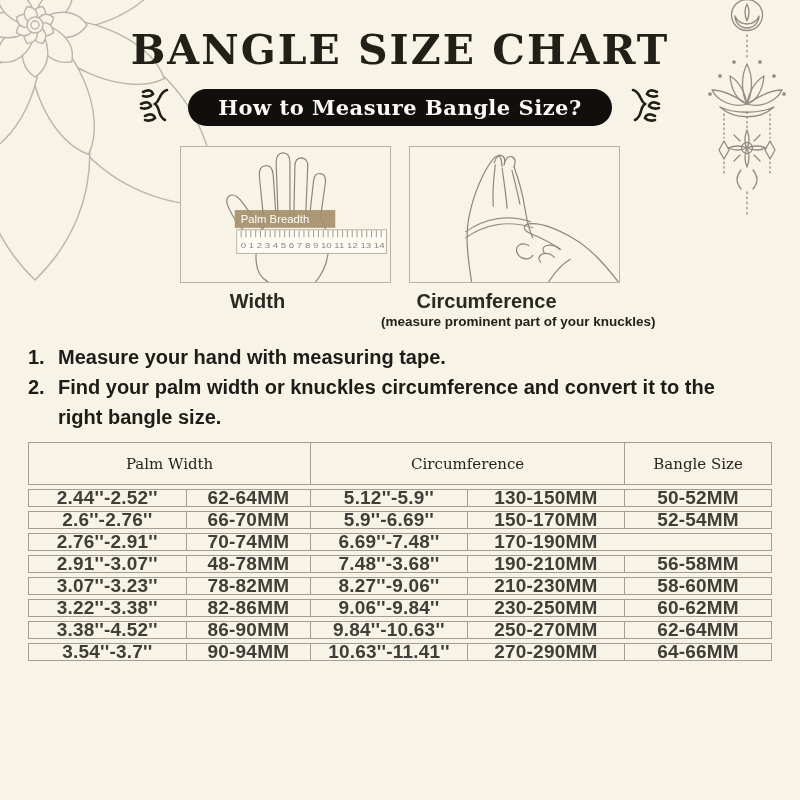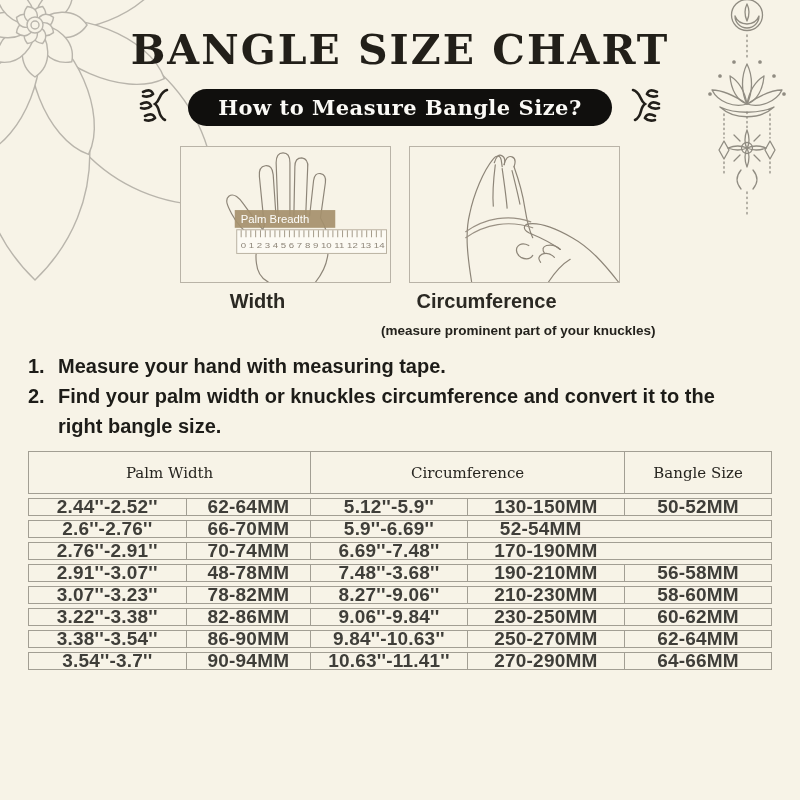--- a/index.html
+++ b/index.html
@@ -12,21 +12,21 @@
         font-weight:bold;font-size:41px;letter-spacing:2px;color:#221f19;position:relative;}
   .badge-row{display:flex;justify-content:center;align-items:center;gap:17px;margin-top:11px;position:relative;}
   .pill{background:#100f0d;color:#fbfaf6;border-radius:19px;height:37px;display:flex;align-items:center;
         padding:0 30px;font-family:"DejaVu Serif",serif;font-weight:bold;font-size:21px;letter-spacing:.5px;}
   .figs{display:flex;justify-content:center;gap:18px;margin-top:17px;position:relative;}
   .fig-box{width:211px;height:137px;border:1px solid #b9b3a7;background:#f7f3e7;box-sizing:border-box;}
   .fig-box svg{display:block;width:100%;height:100%;}
   .fig-labels{display:flex;justify-content:center;gap:18px;margin-top:7px;transform:translateX(-28px);position:relative;}
   .fig-label-col{width:211px;text-align:center;}
   .fig-label{font-size:20px;font-weight:bold;color:#2b2923;}
-  .fig-note{font-size:13.5px;font-weight:bold;white-space:nowrap;margin-top:10px;color:#24221d;}
+  .fig-note{font-size:13.5px;font-weight:bold;white-space:nowrap;margin-top:1px;color:#24221d;}
   .instructions{margin:13px 28px 0;font-weight:bold;font-size:20px;color:#1d1c18;position:relative;}
   .instr{display:flex;line-height:1.5;}
   .instr-num{width:30px;flex:none;}
   .instr-text{max-width:700px;}
   .size-table{margin:10px 28px 0;position:relative;}
   .t-head{display:flex;border:1px solid #a29e93;height:43px;box-sizing:border-box;
         font-family:"DejaVu Serif",serif;font-size:15px;color:#26241f;}
   .t-hcell{display:flex;align-items:center;justify-content:center;box-sizing:border-box;}
   .t-hcell + .t-hcell{border-left:1px solid #a29e93;}
   .hw1{width:37.9%}.hw2{width:42.3%}.hw3{width:19.8%}
@@ -217,20 +217,21 @@
       <div class="t-cell cw1">2.44''-2.52''</div>
       <div class="t-cell cw2">62-64MM</div>
       <div class="t-cell cw3">5.12''-5.9''</div>
       <div class="t-cell cw4">130-150MM</div>
       <div class="t-cell cw5">50-52MM</div>
     </div>
     <div class="t-row">
       <div class="t-cell cw1">2.6''-2.76''</div>
       <div class="t-cell cw2">66-70MM</div>
       <div class="t-cell cw3">5.9''-6.69''</div>
+      <div class="t-cell cw4">150-170MM</div>
       <div class="t-cell cw5">52-54MM</div>
     </div>
     <div class="t-row">
       <div class="t-cell cw1">2.76''-2.91''</div>
       <div class="t-cell cw2">70-74MM</div>
       <div class="t-cell cw3">6.69''-7.48''</div>
       <div class="t-cell cw4">170-190MM</div>
     </div>
     <div class="t-row">
       <div class="t-cell cw1">2.91''-3.07''</div>
@@ -247,21 +248,21 @@
       <div class="t-cell cw5">58-60MM</div>
     </div>
     <div class="t-row">
       <div class="t-cell cw1">3.22''-3.38''</div>
       <div class="t-cell cw2">82-86MM</div>
       <div class="t-cell cw3">9.06''-9.84''</div>
       <div class="t-cell cw4">230-250MM</div>
       <div class="t-cell cw5">60-62MM</div>
     </div>
     <div class="t-row">
-      <div class="t-cell cw1">3.38''-3.54''</div>
+      <div class="t-cell cw1">3.38''-4.52''</div>
       <div class="t-cell cw2">86-90MM</div>
       <div class="t-cell cw3">9.84''-10.63''</div>
       <div class="t-cell cw4">250-270MM</div>
       <div class="t-cell cw5">62-64MM</div>
     </div>
     <div class="t-row">
       <div class="t-cell cw1">3.54''-3.7''</div>
       <div class="t-cell cw2">90-94MM</div>
       <div class="t-cell cw3">10.63''-11.41''</div>
       <div class="t-cell cw4">270-290MM</div>

